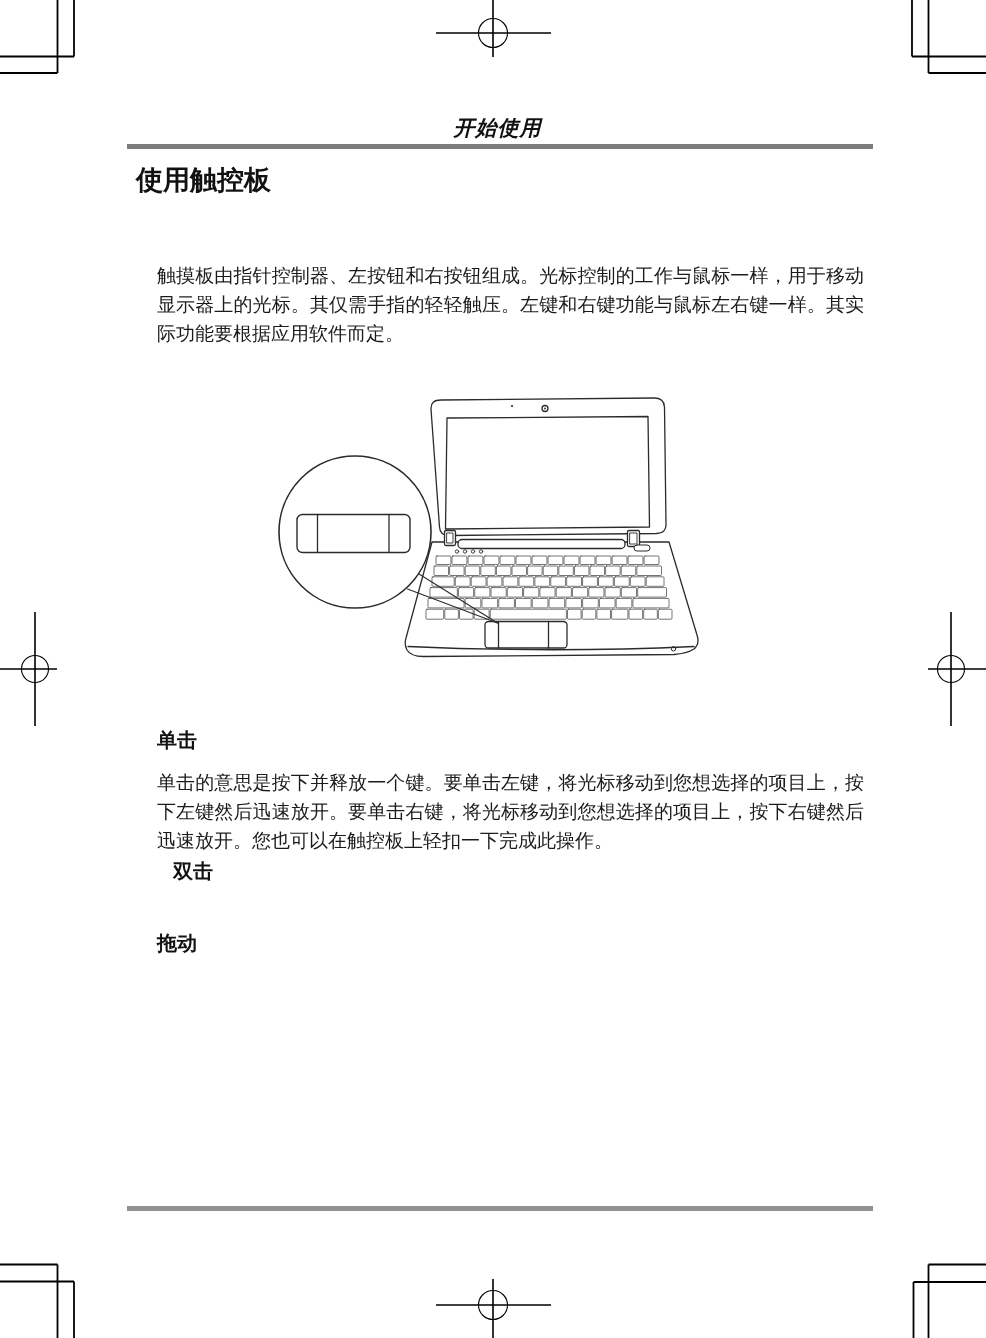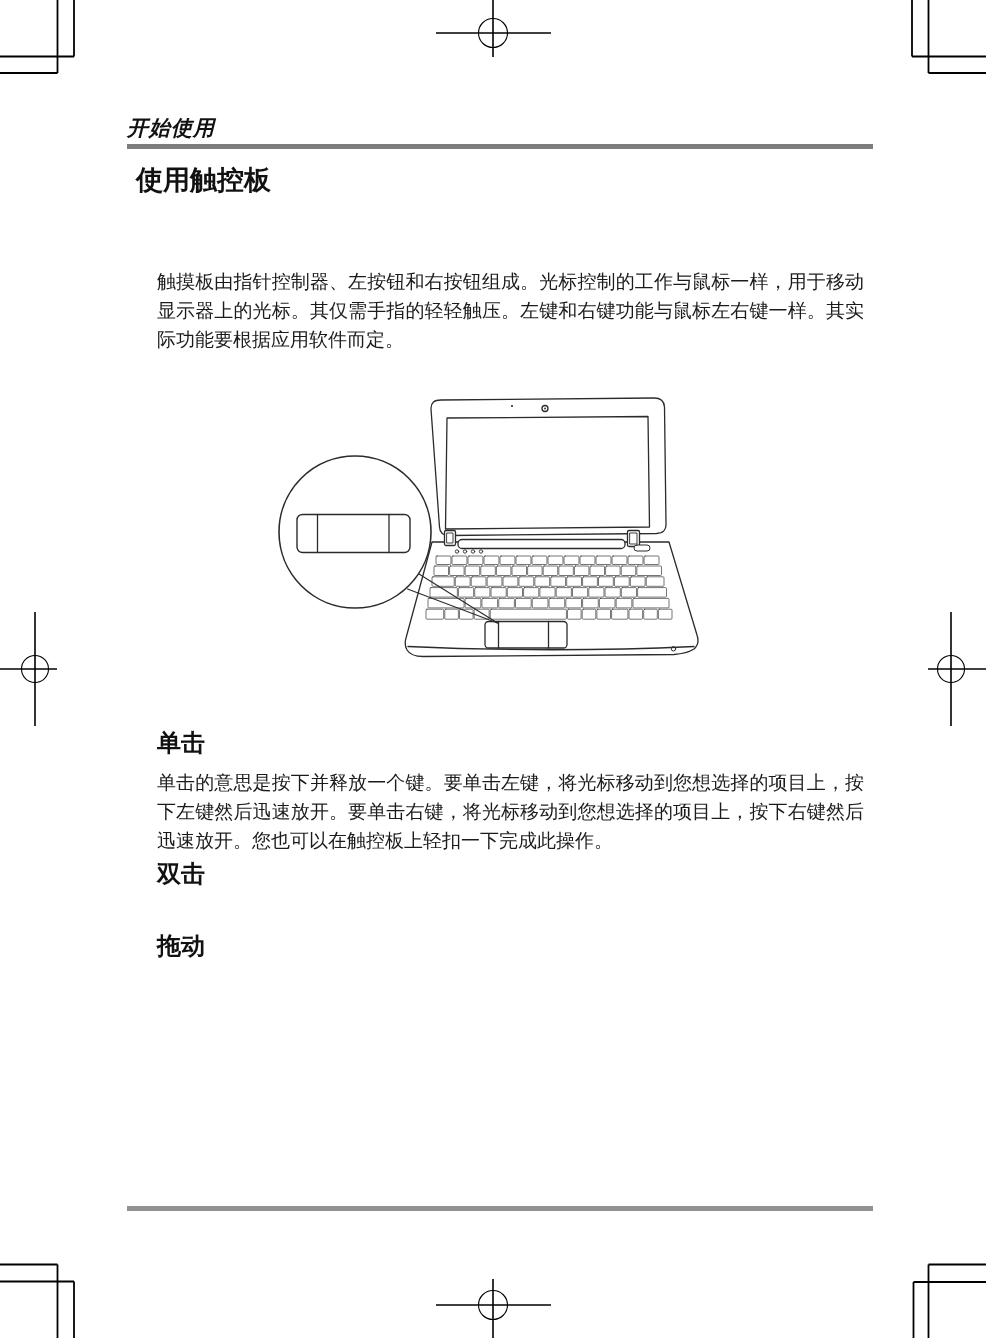--- a/index.html
+++ b/index.html
@@ -8,43 +8,43 @@
     --rule-bottom:#929292;
     --line:#2b2b2b;
   }
   html,body{margin:0;padding:0;background:#ffffff;}
   .page{
     position:relative;width:986px;height:1338px;background:#ffffff;overflow:hidden;
     font-family:"Liberation Serif", serif;color:var(--ink);
   }
   .printmarks{position:absolute;left:0;top:0;pointer-events:none;}
   .header-title{
-    position:absolute;left:127px;top:114px;width:741px;text-align:left;
+    position:absolute;left:127px;top:114px;width:741px;text-align:center;
     font-family:"Liberation Sans", sans-serif;font-style:italic;font-weight:bold;
     font-size:21px;letter-spacing:1px;color:#111;
   }
   .rule{position:absolute;left:127px;width:746px;height:5px;}
   .rule-top{top:144px;background:var(--rule-top);}
   .rule-bottom{top:1206px;background:var(--rule-bottom);}
   .doc-title{
     position:absolute;left:128px;top:154px;margin:8px;
     font-family:"Liberation Sans", sans-serif;font-weight:bold;font-size:27px;color:#111;
   }
   .body-text{
     position:absolute;left:157px;width:707px;margin:0;
     font-size:19px;line-height:29px;color:#1b1b1b;text-align:justify;
   }
   .para-1{top:199px;}
-  .para-2{top:267px;}
+  .para-2{top:261px;}
   .section-heading{
     position:absolute;left:157px;margin:0;
-    font-family:"Liberation Sans", sans-serif;font-weight:bold;font-size:24px;color:#111;
+    font-family:"Liberation Sans", sans-serif;font-weight:bold;font-size:20px;color:#111;
   }
   .h-click{top:727px;}  .p-click{top:768px;}
-  .h-dblclick{top:858px;} .p-dblclick{top:899px;}
+  .h-dblclick{top:858px;margin-left:16px;} .p-dblclick{top:899px;}
   .h-drag{top:930px;}   .p-drag{top:1024px;}
   .illustration{position:absolute;left:260px;top:390px;}
   .illustration *{vector-effect:non-scaling-stroke;}
 </style>
 </head>
 <body>
 
 <div class="page">
 
   <svg class="printmarks" width="986" height="1338" viewBox="0 0 986 1338" fill="none" stroke="#000" stroke-width="1.8">

